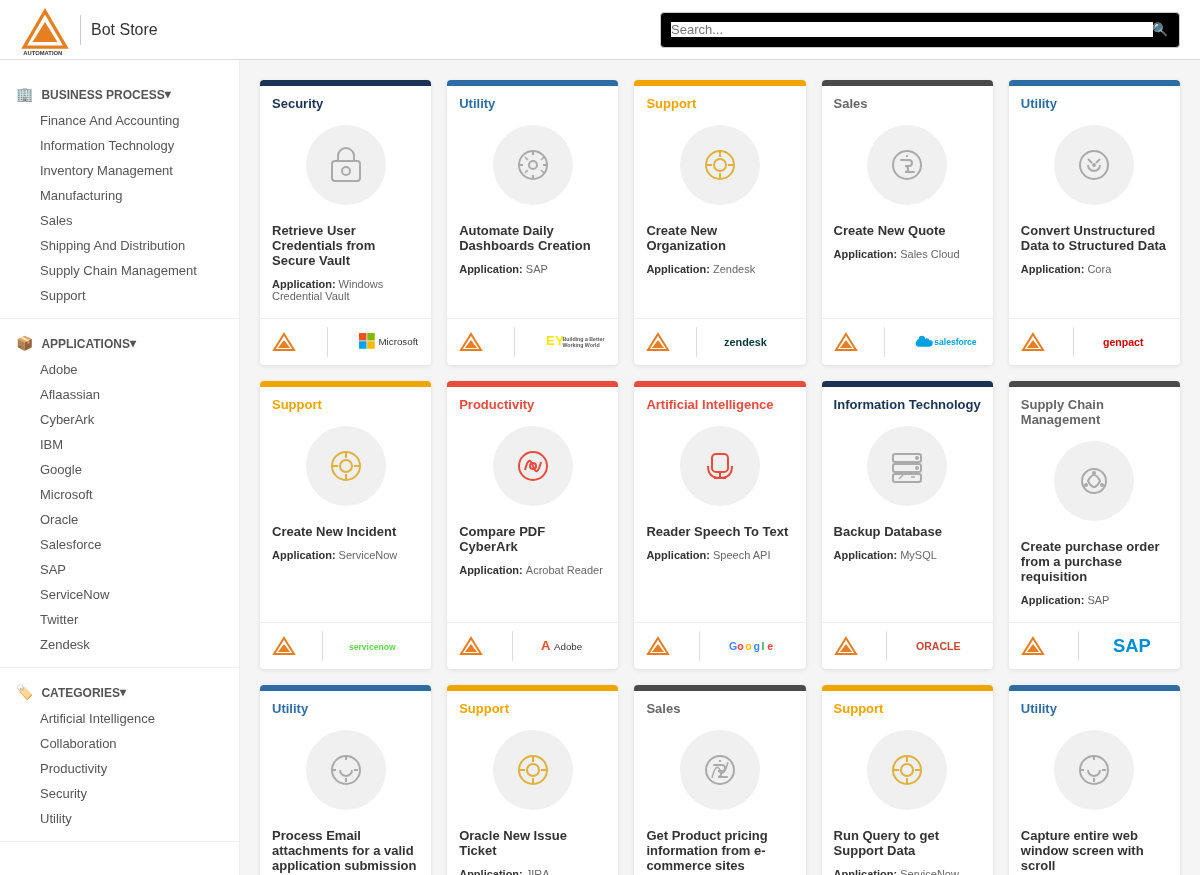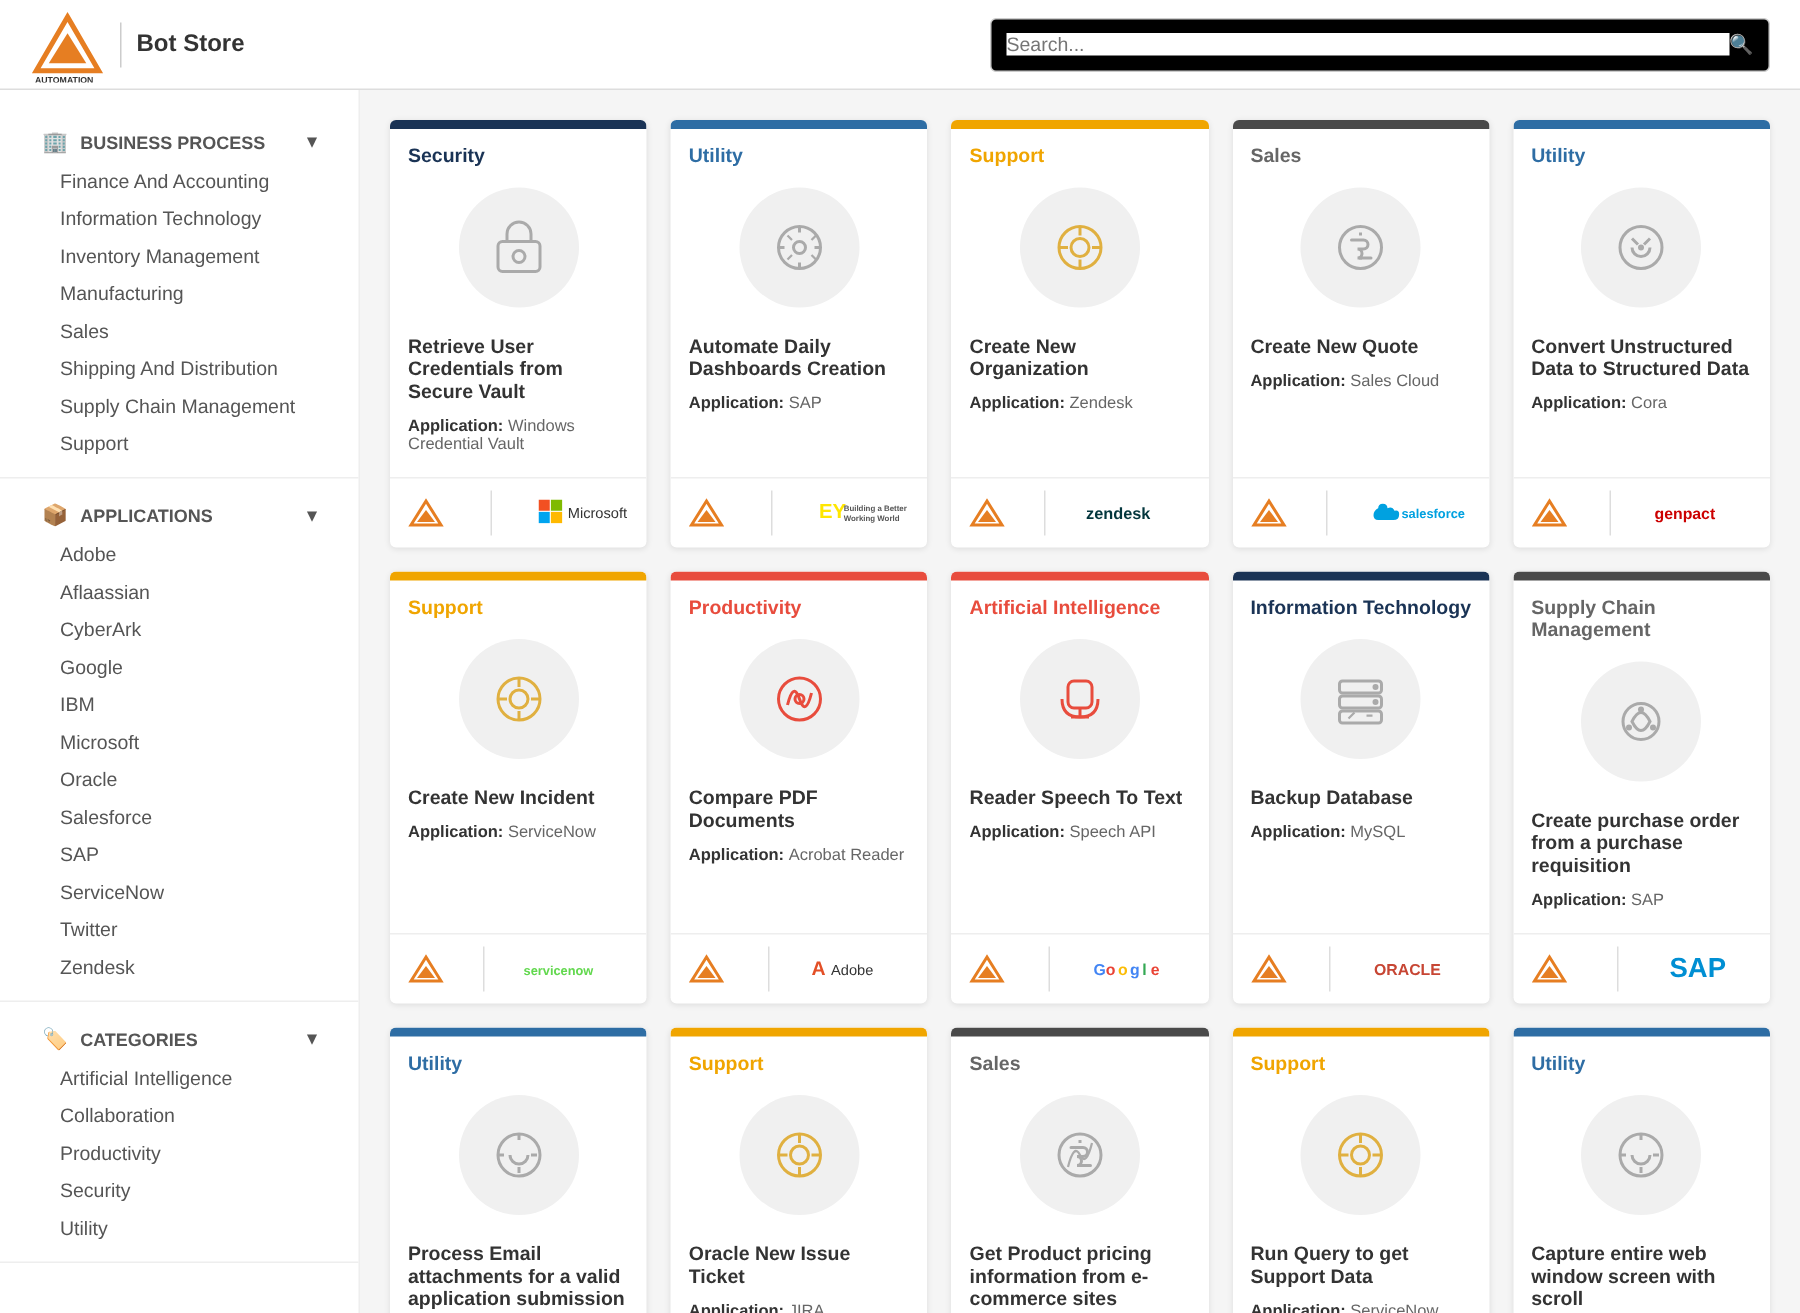--- a/index.html
+++ b/index.html
@@ -24,21 +24,21 @@
       width: 50px;
       height: 50px;
     }
     .divider-v {
       width: 1px;
       height: 30px;
       background: #ccc;
     }
     .bot-store-text {
       font-size: 16px;
-      font-weight: bold;
+      font-weight: normal;
       color: #333;
     }
     .search-bar {
       flex: 1;
       max-width: 520px;
       margin-left: auto;
       display: flex;
       align-items: center;
       border: 1px solid #ccc;
       border-radius: 4px;
@@ -69,22 +69,21 @@
       padding: 10px 0;
       flex-shrink: 0;
     }
     .sidebar-section {
       padding: 10px 0;
       border-bottom: 1px solid #eee;
     }
     .sidebar-section-header {
       display: flex;
       align-items: center;
-      justify-content: space-between;
-      padding: 6px 28px;
+      padding: 6px 16px;
       font-size: 12px;
       font-weight: bold;
       color: #555;
       cursor: pointer;
     }
     .sidebar-section-header span.s-icon {
       margin-right: 8px;
       font-size: 14px;
     }
     .sidebar-item {
@@ -239,22 +238,22 @@
     </div>
 
     <div class="sidebar-section">
       <div class="sidebar-section-header">
         <span><span class="s-icon">📦</span><span>APPLICATIONS</span></span>
         <span>▾</span>
       </div>
       <div class="sidebar-item">Adobe</div>
       <div class="sidebar-item">Aflaassian</div>
       <div class="sidebar-item">CyberArk</div>
+      <div class="sidebar-item">IBM</div>
       <div class="sidebar-item">Google</div>
-      <div class="sidebar-item">IBM</div>
       <div class="sidebar-item">Microsoft</div>
       <div class="sidebar-item">Oracle</div>
       <div class="sidebar-item">Salesforce</div>
       <div class="sidebar-item">SAP</div>
       <div class="sidebar-item">ServiceNow</div>
       <div class="sidebar-item">Twitter</div>
       <div class="sidebar-item">Zendesk</div>
     </div>
 
     <div class="sidebar-section">
@@ -466,21 +465,21 @@
         <div class="card-top-bar bar-orange-red"></div>
         <div class="card-header color-orange-red">Productivity</div>
         <div class="icon-circle">
           <svg viewBox="0 0 44 44" fill="none" xmlns="http://www.w3.org/2000/svg">
             <circle cx="22" cy="22" r="14" stroke="#e84c3d" stroke-width="2"></circle>
             <path d="M14 26 Q18 10 22 22 Q26 34 30 18" stroke="#e84c3d" stroke-width="2" fill="none"></path>
             <circle cx="22" cy="22" r="3" stroke="#e84c3d" stroke-width="2"></circle>
           </svg>
         </div>
         <div class="card-body">
-          <div class="card-title">Compare PDF Documents</div>
+          <div class="card-title">Compare PDF CyberArk</div>
           <div class="card-application"><span>Application: </span>Acrobat Reader</div>
         </div>
         <div class="card-footer">
           <div class="aa-logo-small">
             <svg width="24" height="20" viewBox="0 0 24 20">
                 <polygon points="12,2 22,18 2,18" fill="none" stroke="#e67e22" stroke-width="2"></polygon>
                 <polygon points="12,8 18,16 6,16" fill="#e67e22"></polygon>
               </svg>
           </div>
           <div class="footer-divider"></div>

